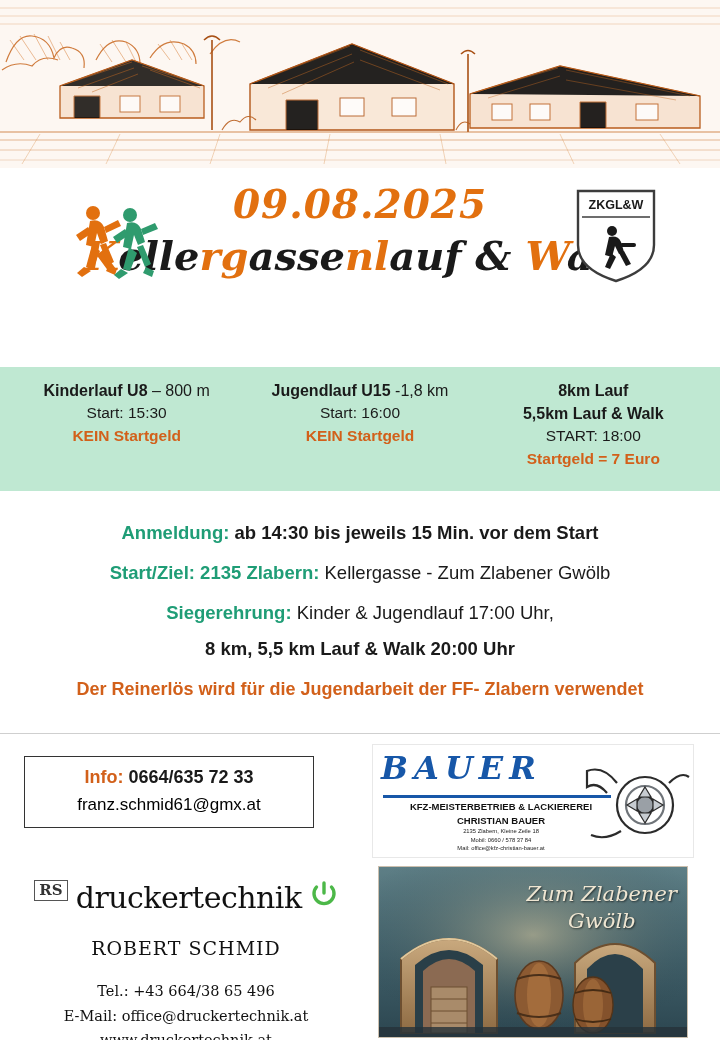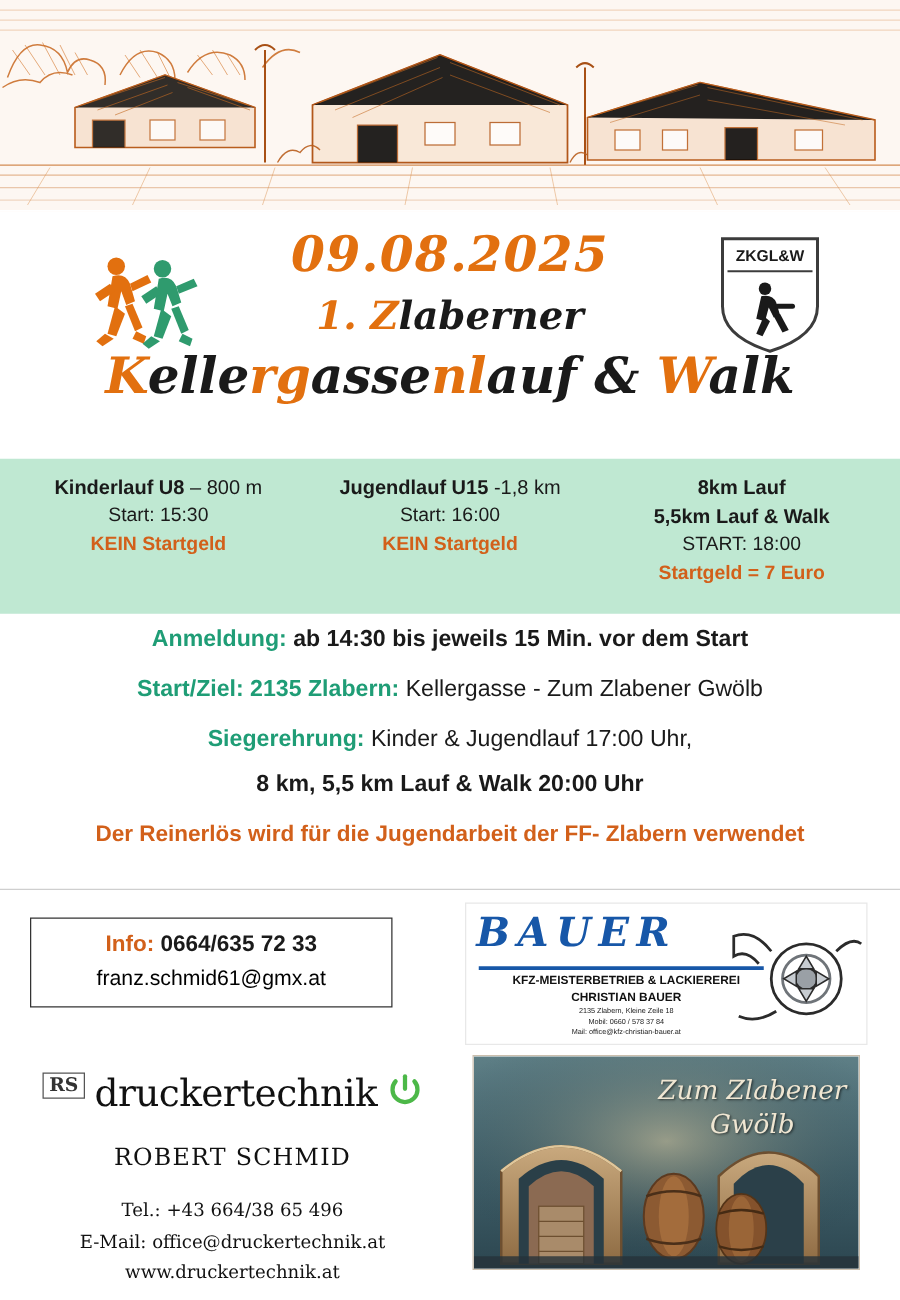--- a/index.html
+++ b/index.html
@@ -102,21 +102,21 @@
     color: #1a1a1a;
     line-height: 1.45;
   }
   .race-col .hdr { font-weight: bold; font-size: 16px; }
   .race-col .hdr .thin { font-weight: normal; }
   .race-col .free { color: #d2601a; font-weight: bold; }
   .race-col .fee { color: #d2601a; font-weight: bold; }
 
   
   .info {
-    padding: 8px 14px 10px 14px;
+    padding: 30px 14px 10px 14px;
     text-align: center;
   }
   .info .row {
     font-size: 18.5px;
     color: #1a1a1a;
     margin-bottom: 17px;
     line-height: 1.25;
   }
   .info .row .lbl {
     color: #1f9d76;
@@ -411,23 +411,20 @@
           <path d="M35 50 q9 -2 12 5 l3 10 -5 2 -4 -8 -3 11 -7 -2 z"></path>
           <path d="M37 66 l-6 14 5 2 6 -12 z"></path>
           <path d="M45 66 l7 13 5 -2 -7 -13 z"></path>
           <rect x="46" y="56" width="16" height="4" rx="2"></rect>
         </g>
       </svg>
     </div>
 
     <div class="date">09.08.2025</div>
 
-    <div class="line2">
-      <span class="accent">1. Z</span><span>laberner</span>
-    </div>
 
     <div class="line3">
       <span class="o">K</span>elle<span class="o">r</span><span class="o">g</span>asse<span class="o">n</span><span class="o">l</span>auf &amp; <span class="o">W</span>alk
     </div>
   </div>
 
   <div class="races">
     <div class="race-col">
       <div class="hdr">
         <span>Kinderlauf U8</span><span class="thin"> – 800 m</span>

